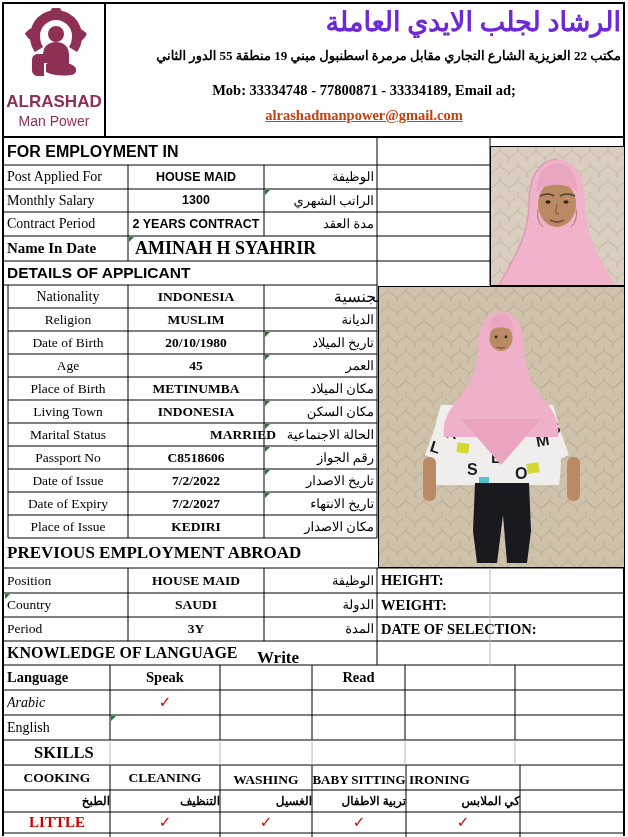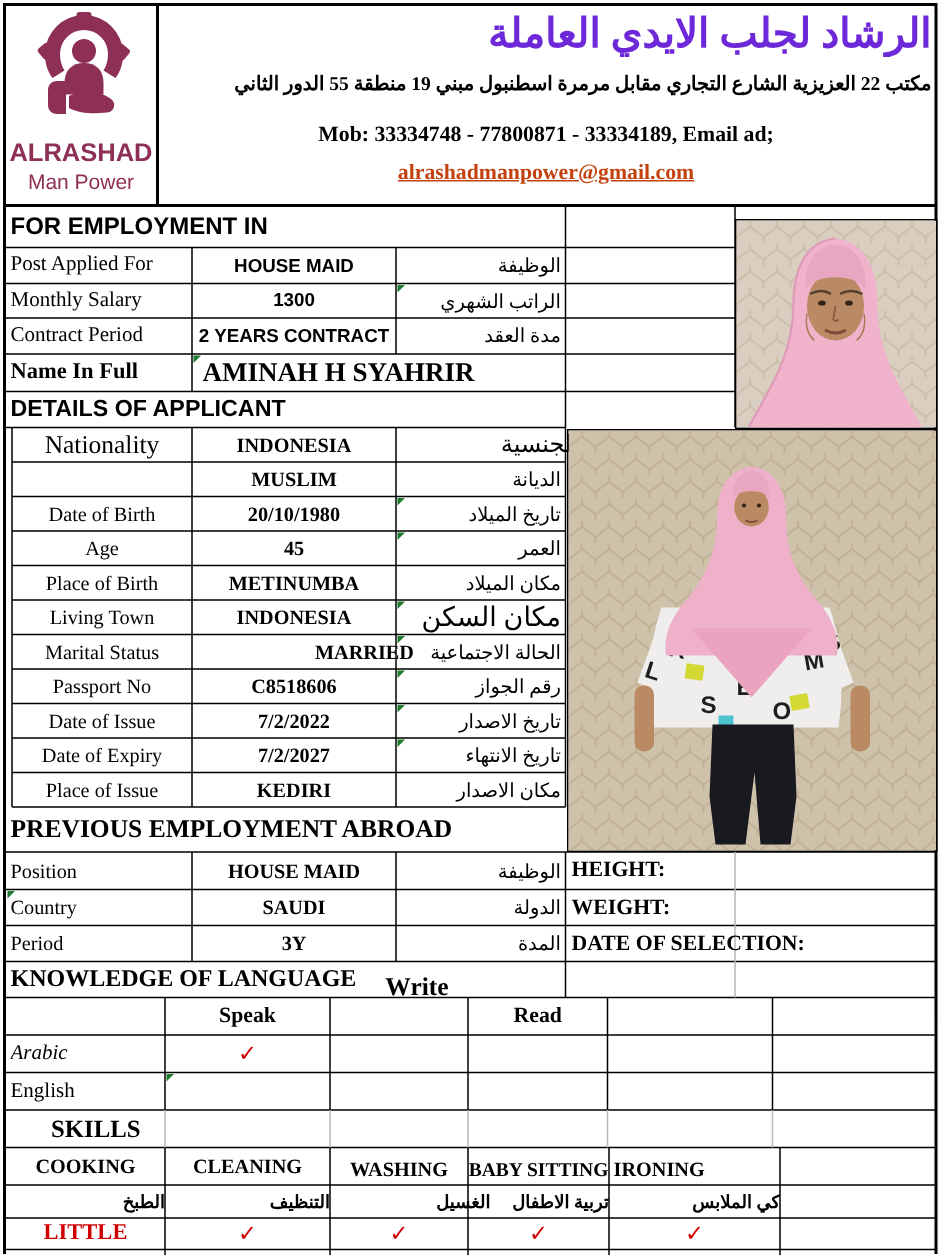--- a/index.html
+++ b/index.html
@@ -74,47 +74,48 @@
   <div class="t ser rtl" style="left:266px;top:165px;width:108px;height:24px;line-height:24px;font-size:13px;">الوظيفة</div>
 
   <div class="t ser" style="left:7px;top:189px;width:118px;height:23px;line-height:23px;font-size:14px;">Monthly Salary</div>
   <div class="t sans b c" style="left:128px;top:189px;width:136px;height:23px;line-height:23px;font-size:12.5px;">1300</div>
   <div class="t ser rtl" style="left:266px;top:189px;width:108px;height:23px;line-height:23px;font-size:13px;">الراتب الشهري</div>
 
   <div class="t ser" style="left:7px;top:212px;width:118px;height:24px;line-height:24px;font-size:14px;">Contract Period</div>
   <div class="t sans b c" style="left:128px;top:212px;width:136px;height:24px;line-height:24px;font-size:12.5px;">2 YEARS CONTRACT</div>
   <div class="t ser rtl" style="left:266px;top:212px;width:108px;height:24px;line-height:24px;font-size:13px;">مدة العقد</div>
 
-  <div class="t ser b" style="left:7px;top:236px;width:118px;height:25px;line-height:25px;font-size:15px;">Name In Full</div>
+  <div class="t ser b" style="left:7px;top:236px;width:118px;height:25px;line-height:25px;font-size:15px;">Name In Date</div>
   <div class="t ser b" style="left:135px;top:236px;width:240px;height:25px;line-height:25px;font-size:18px;">AMINAH H SYAHRIR</div>
 
   <div class="t sans b" style="left:7px;top:261px;width:370px;height:24px;line-height:24px;font-size:15.5px;">DETAILS OF APPLICANT</div>
 
-  <div class="t ser c" style="left:8px;top:285px;width:120px;height:23px;line-height:23px;font-size:17px;">Nationality</div>
+  <div class="t ser c" style="left:8px;top:285px;width:120px;height:23px;line-height:23px;font-size:14px;">Nationality</div>
   <div class="t ser b c" style="left:128px;top:285px;width:136px;height:23px;line-height:23px;font-size:13.5px;">INDONESIA</div>
   <div class="t ser rtl" style="left:256px;top:285px;width:108px;height:23px;line-height:23px;font-size:16px;padding-left:22px;">الجنسية</div>
 
+  <div class="t ser c" style="left:8px;top:308px;width:120px;height:23px;line-height:23px;font-size:13.5px;">Religion</div>
   <div class="t ser b c" style="left:128px;top:308px;width:136px;height:23px;line-height:23px;font-size:13.5px;">MUSLIM</div>
   <div class="t ser rtl" style="left:266px;top:308px;width:108px;height:23px;line-height:23px;font-size:13px;">الديانة</div>
 
   <div class="t ser c" style="left:8px;top:331px;width:120px;height:23px;line-height:23px;font-size:13.5px;">Date of Birth</div>
   <div class="t ser b c" style="left:128px;top:331px;width:136px;height:23px;line-height:23px;font-size:13.5px;">20/10/1980</div>
   <div class="t ser rtl" style="left:266px;top:331px;width:108px;height:23px;line-height:23px;font-size:13px;text-align:right;">تاريخ الميلاد</div>
 
   <div class="t ser c" style="left:8px;top:354px;width:120px;height:23px;line-height:23px;font-size:13.5px;">Age</div>
   <div class="t ser b c" style="left:128px;top:354px;width:136px;height:23px;line-height:23px;font-size:13.5px;">45</div>
   <div class="t ser rtl" style="left:266px;top:354px;width:108px;height:23px;line-height:23px;font-size:13px;">العمر</div>
 
   <div class="t ser c" style="left:8px;top:377px;width:120px;height:23px;line-height:23px;font-size:13.5px;">Place of Birth</div>
   <div class="t ser b c" style="left:128px;top:377px;width:136px;height:23px;line-height:23px;font-size:13.5px;text-align:center;">METINUMBA</div>
   <div class="t ser rtl" style="left:266px;top:377px;width:108px;height:23px;line-height:23px;font-size:13px;">مكان الميلاد</div>
 
   <div class="t ser c" style="left:8px;top:400px;width:120px;height:23px;line-height:23px;font-size:13.5px;">Living Town</div>
   <div class="t ser b c" style="left:128px;top:400px;width:136px;height:23px;line-height:23px;font-size:13.5px;">INDONESIA</div>
-  <div class="t ser rtl" style="left:266px;top:400px;width:108px;height:23px;line-height:23px;font-size:18px;">مكان السكن</div>
+  <div class="t ser rtl" style="left:266px;top:400px;width:108px;height:23px;line-height:23px;font-size:13px;">مكان السكن</div>
 
   <div class="t ser c" style="left:8px;top:423px;width:120px;height:23px;line-height:23px;font-size:13.5px;">Marital Status</div>
   <div class="t ser b c" style="left:128px;top:423px;width:136px;height:23px;line-height:23px;font-size:13.5px;padding-left:47px;">MARRIED</div>
   <div class="t ser rtl" style="left:266px;top:423px;width:108px;height:23px;line-height:23px;font-size:13px;">الحالة الاجتماعية</div>
 
   <div class="t ser c" style="left:8px;top:446px;width:120px;height:23px;line-height:23px;font-size:13.5px;">Passport No</div>
   <div class="t ser b c" style="left:128px;top:446px;width:136px;height:23px;line-height:23px;font-size:13.5px;">C8518606</div>
   <div class="t ser rtl" style="left:266px;top:446px;width:108px;height:23px;line-height:23px;font-size:13px;">رقم الجواز</div>
 
   <div class="t ser c" style="left:8px;top:469px;width:120px;height:23px;line-height:23px;font-size:13.5px;">Date of Issue</div>
@@ -141,39 +142,40 @@
   <div class="t ser rtl" style="left:266px;top:593px;width:108px;height:24px;line-height:24px;font-size:13px;">الدولة</div>
   <div class="t ser b" style="left:381px;top:593px;width:240px;height:24px;line-height:24px;font-size:14.5px;">WEIGHT:</div>
 
   <div class="t ser" style="left:7px;top:617px;width:118px;height:24px;line-height:24px;font-size:13.5px;">Period</div>
   <div class="t ser b c" style="left:128px;top:617px;width:136px;height:24px;line-height:24px;font-size:13.5px;">3Y</div>
   <div class="t ser rtl" style="left:266px;top:617px;width:108px;height:24px;line-height:24px;font-size:13px;">المدة</div>
   <div class="t ser b" style="left:381px;top:617px;width:240px;height:24px;line-height:24px;font-size:14.5px;">DATE OF SELECTION:</div>
 
   <div class="t ser b" style="left:7px;top:641px;width:370px;height:24px;line-height:24px;font-size:16px;">KNOWLEDGE OF LANGUAGE</div>
 
+  <div class="t ser b" style="left:7px;top:665px;width:100px;height:25px;line-height:25px;font-size:14.5px;">Language</div>
   <div class="t ser b c" style="left:110px;top:665px;width:110px;height:25px;line-height:25px;font-size:14.5px;">Speak</div>
   <div class="t ser b c" style="left:220px;top:645px;width:92px;height:25px;line-height:25px;font-size:17px;margin-left:12px;">Write</div>
   <div class="t ser b c" style="left:312px;top:665px;width:93px;height:25px;line-height:25px;font-size:14.5px;">Read</div>
 
   <div class="t ser" style="left:7px;top:690px;width:100px;height:25px;line-height:25px;font-size:14px;font-style:italic;">Arabic</div>
   <div class="t chk c" style="left:110px;top:690px;width:110px;height:25px;line-height:25px;font-size:15px;">✓</div>
   <div class="t ser" style="left:7px;top:715px;width:100px;height:25px;line-height:25px;font-size:14px;">English</div>
 
   <div class="t ser b" style="left:34px;top:740px;width:200px;height:25px;line-height:25px;font-size:16.5px;">SKILLS</div>
 
   <div class="t ser b c" style="left:4px;top:765px;width:106px;height:25px;line-height:25px;font-size:13.5px;">COOKING</div>
   <div class="t ser b c" style="left:110px;top:765px;width:110px;height:25px;line-height:25px;font-size:13.5px;">CLEANING</div>
   <div class="t ser b c" style="left:220px;top:765px;width:92px;height:25px;line-height:29px;font-size:13.5px;">WASHING</div>
   <div class="t ser b c" style="left:312px;top:765px;width:94px;height:25px;line-height:29px;font-size:13px;">BABY SITTING</div>
   <div class="t ser b" style="left:409px;top:765px;width:110px;height:25px;line-height:29px;font-size:13.5px;">IRONING</div>
 
   <div class="t ser b c rtl" style="left:4px;top:790px;width:106px;height:22px;line-height:22px;font-size:12px;">الطبخ</div>
   <div class="t ser b c rtl" style="left:110px;top:790px;width:110px;height:22px;line-height:22px;font-size:12px;">التنظيف</div>
-  <div class="t ser b c rtl" style="left:220px;top:790px;width:107px;height:22px;line-height:22px;font-size:12px;text-align:right;">الغسيل</div>
+  <div class="t ser b c rtl" style="left:220px;top:790px;width:92px;height:22px;line-height:22px;font-size:12px;text-align:right;">الغسيل</div>
   <div class="t ser b c rtl" style="left:312px;top:790px;width:94px;height:22px;line-height:22px;font-size:12px;">تربية الاطفال</div>
   <div class="t ser b c rtl" style="left:406px;top:790px;width:114px;height:22px;line-height:22px;font-size:12px;">كي الملابس</div>
 
   <div class="t ser b red c" style="left:4px;top:812px;width:106px;height:21px;line-height:21px;font-size:15px;">LITTLE</div>
   <div class="t chk c" style="left:110px;top:812px;width:110px;height:21px;line-height:21px;font-size:15px;">✓</div>
   <div class="t chk c" style="left:220px;top:812px;width:92px;height:21px;line-height:21px;font-size:15px;">✓</div>
   <div class="t chk c" style="left:312px;top:812px;width:94px;height:21px;line-height:21px;font-size:15px;">✓</div>
   <div class="t chk c" style="left:406px;top:812px;width:114px;height:21px;line-height:21px;font-size:15px;">✓</div>
 
   <div class="flag" style="left:265px;top:190px;"></div>

